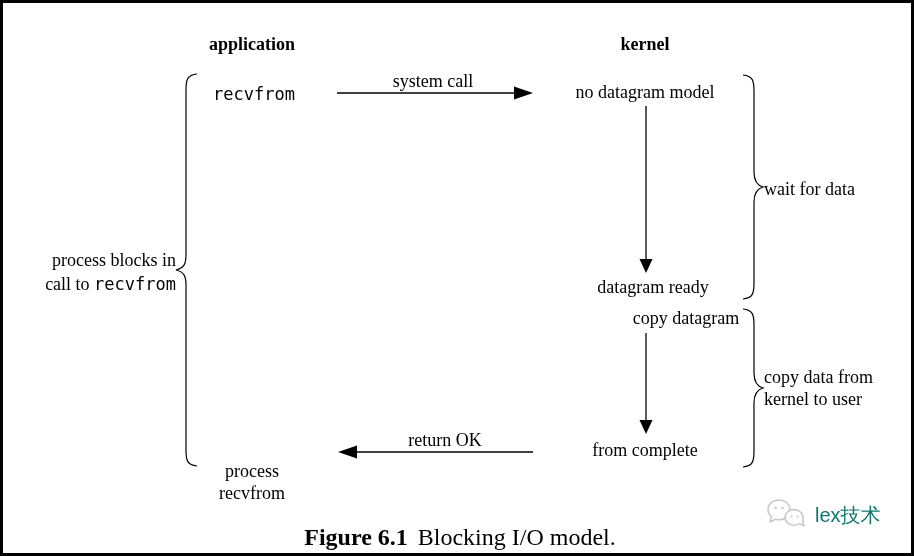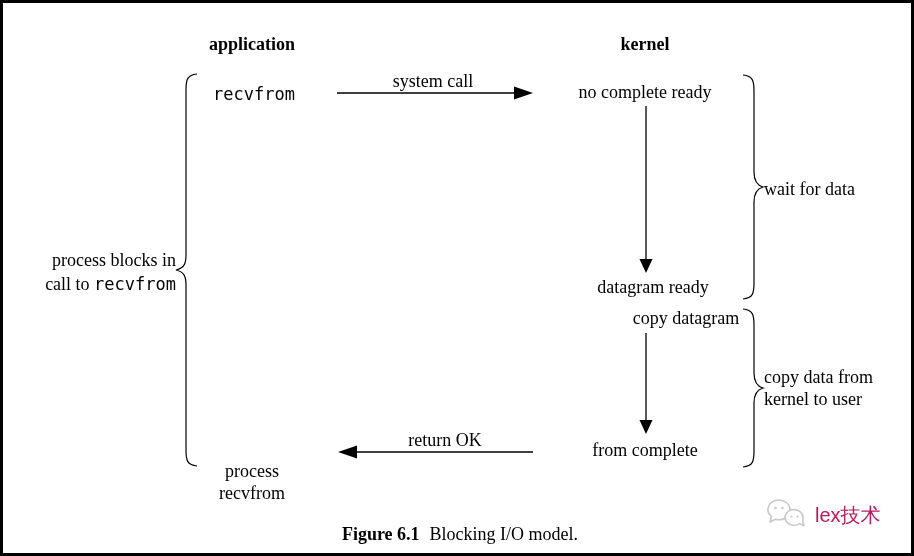--- a/index.html
+++ b/index.html
@@ -13,23 +13,23 @@
     color:#000;
     overflow:hidden;
   }
   .lbl{position:absolute;font-size:18px;line-height:1.2;white-space:nowrap;}
   .ctr{transform:translateX(-50%);text-align:center;}
   .bold{font-weight:bold;text-align:right;}
   .mono{font-family:"DejaVu Sans Mono","Liberation Mono",monospace;font-size:17px;}
   .two-line{line-height:22px;white-space:nowrap;}
   .right-align{text-align:right;}
   svg.overlay{position:absolute;left:0;top:0;pointer-events:none;}
-  .caption{position:absolute;font-size:18px;white-space:nowrap;transform:translateX(-50%);}
+  .caption{position:absolute;font-size:24px;white-space:nowrap;transform:translateX(-50%);}
   .caption .cap-text{margin-left:10px;}
-  .watermark{position:absolute;display:flex;align-items:center;color:#be185d;}
+  .watermark{position:absolute;display:flex;align-items:center;color:#0f766e;}
   .watermark .wm-text{font-size:20px;margin-left:7px;font-family:"Liberation Sans","DejaVu Sans",sans-serif;}
 </style>
 </head>
 <body>
 
 <div class="frame">
 
   <svg class="overlay" width="908" height="550" viewBox="3 3 908 550">
 
     <g>
@@ -64,21 +64,21 @@
 
   <div class="lbl ctr bold" style="left:249px;top:31px;">application</div>
   <div class="lbl ctr bold" style="left:642px;top:31px;">kernel</div>
 
   <div class="lbl ctr mono" style="left:251px;top:81px;">recvfrom</div>
   <div class="lbl ctr two-line" style="left:249px;top:457px;">
     <span>process</span><br>
     <span>recvfrom</span>
   </div>
 
-  <div class="lbl ctr" style="left:642px;top:79px;">no complete ready</div>
+  <div class="lbl ctr" style="left:642px;top:79px;">no datagram model</div>
   <div class="lbl ctr" style="left:650px;top:274px;">datagram ready</div>
   <div class="lbl ctr" style="left:642px;top:305px;margin-left:41px;">copy datagram</div>
   <div class="lbl ctr" style="left:642px;top:437px;">from complete</div>
 
   <div class="lbl ctr" style="left:430px;top:68px;">system call</div>
   <div class="lbl ctr" style="left:442px;top:427px;">return OK</div>
 
   <div class="lbl two-line right-align" style="left:25px;top:245px;width:148px;line-height:24px;">
     <span>process blocks in</span><br>
     <span>call to </span><span class="mono">recvfrom</span>

